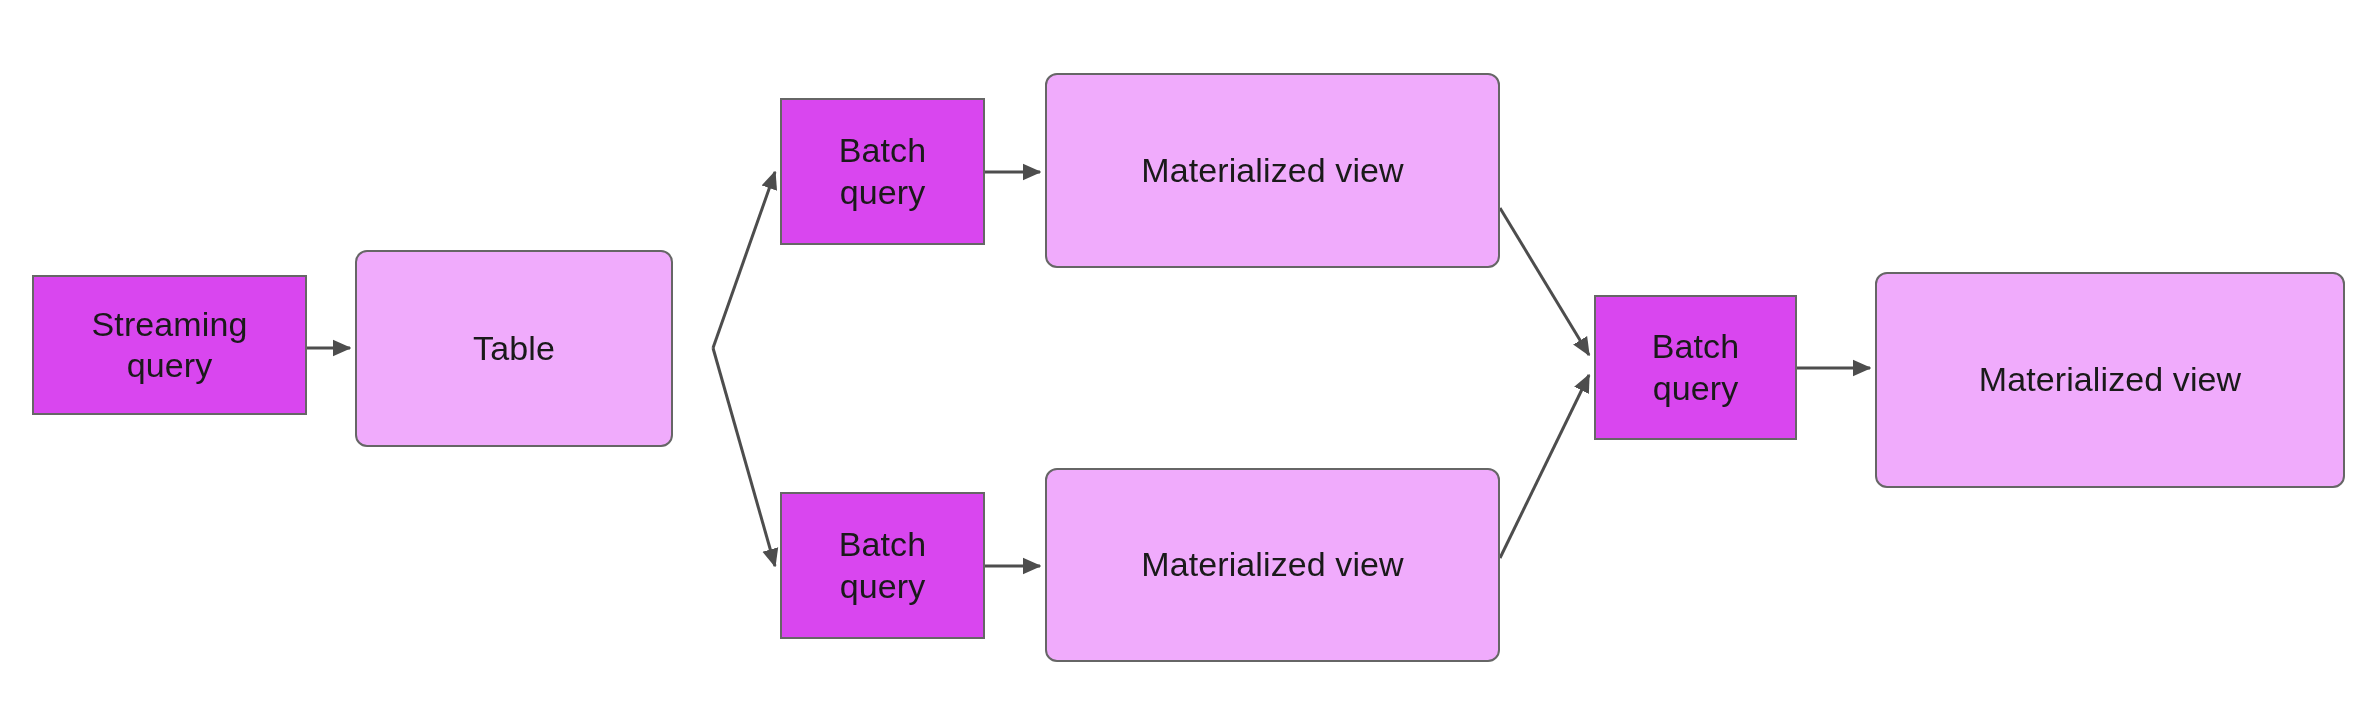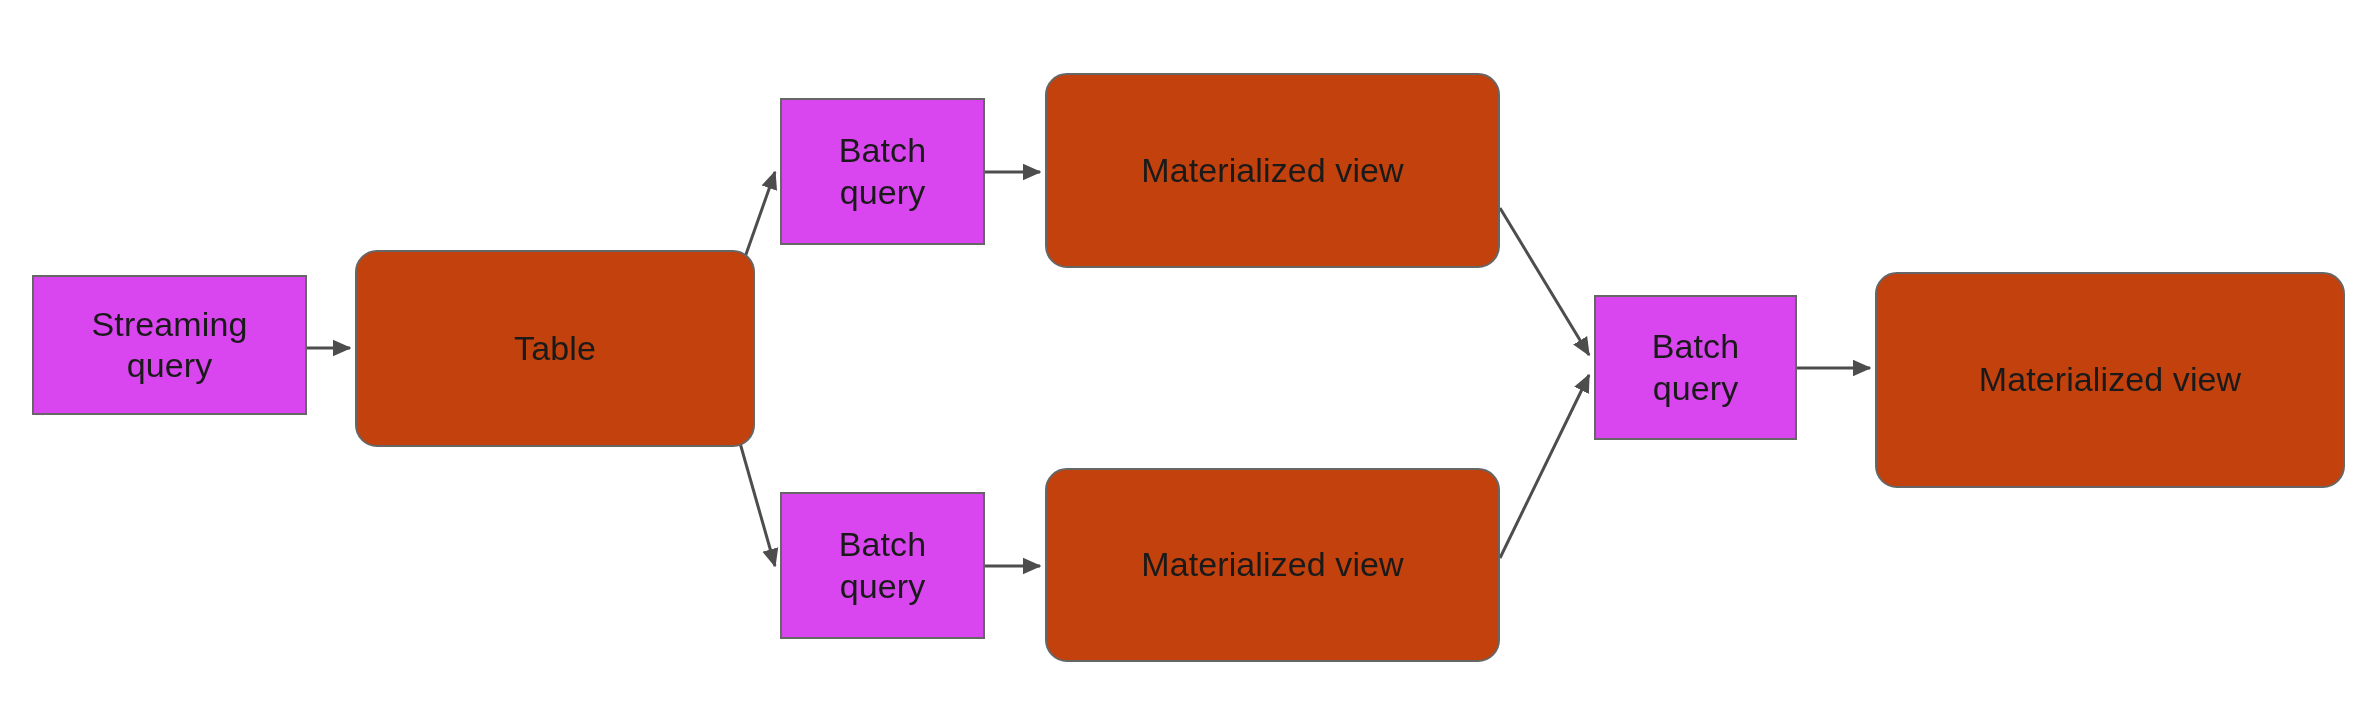--- a/index.html
+++ b/index.html
@@ -39,22 +39,22 @@
     letter-spacing: 0.1px;
     border: 2px solid #666666;
     white-space: pre-line;
     z-index: 2;
   }
   .node.query {
     background: #d946ef;
     border-radius: 0;
   }
   .node.store {
-    background: #c2410c;
-    border-radius: 22px;
+    background: #f0abfc;
+    border-radius: 12px;
   }
   .node .label {
     display: block;
     white-space: pre-line;
   }
 </style>
 </head>
 <body>
 
 <div id="canvas">
@@ -75,21 +75,21 @@
         <polyline points="1500,558 1589,375" marker-end="url(#arrowhead)" fill="none" stroke-linejoin="round" stroke-linecap="butt"></polyline>
         <polyline points="1797,368 1870,368" marker-end="url(#arrowhead)" fill="none" stroke-linejoin="round" stroke-linecap="butt"></polyline>
       </g>
   </svg>
 
   <div class="node query" style="left: 32px; top: 275px; width: 275px; height: 140px;">
     <span class="label">Streaming
 query</span>
   </div>
 
-  <div class="node store" style="left: 355px; top: 250px; width: 400px; height: 197px;">
+  <div class="node store" style="left: 355px; top: 250px; width: 318px; height: 197px;">
     <span class="label">Table</span>
   </div>
 
   <div class="node query" style="left: 780px; top: 98px; width: 205px; height: 147px;">
     <span class="label">Batch
 query</span>
   </div>
 
   <div class="node store" style="left: 1045px; top: 73px; width: 455px; height: 195px;">
     <span class="label">Materialized view</span>

